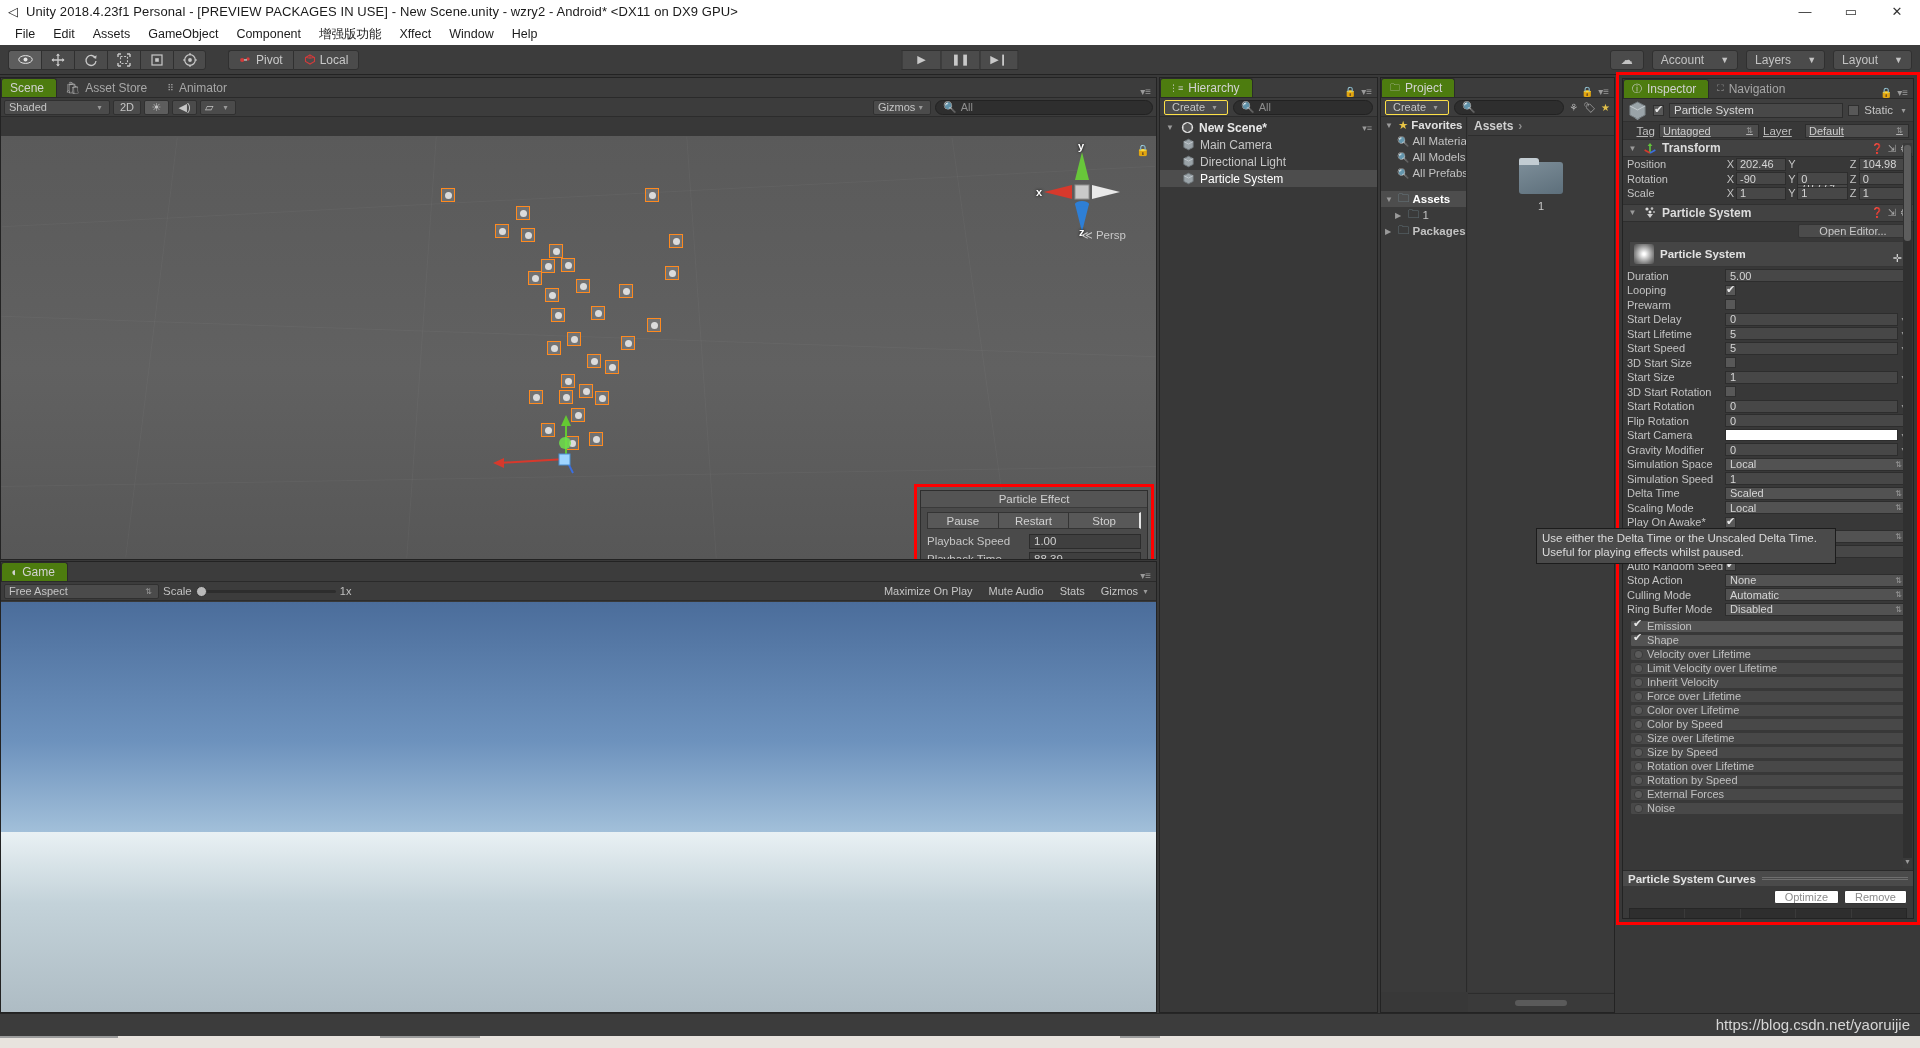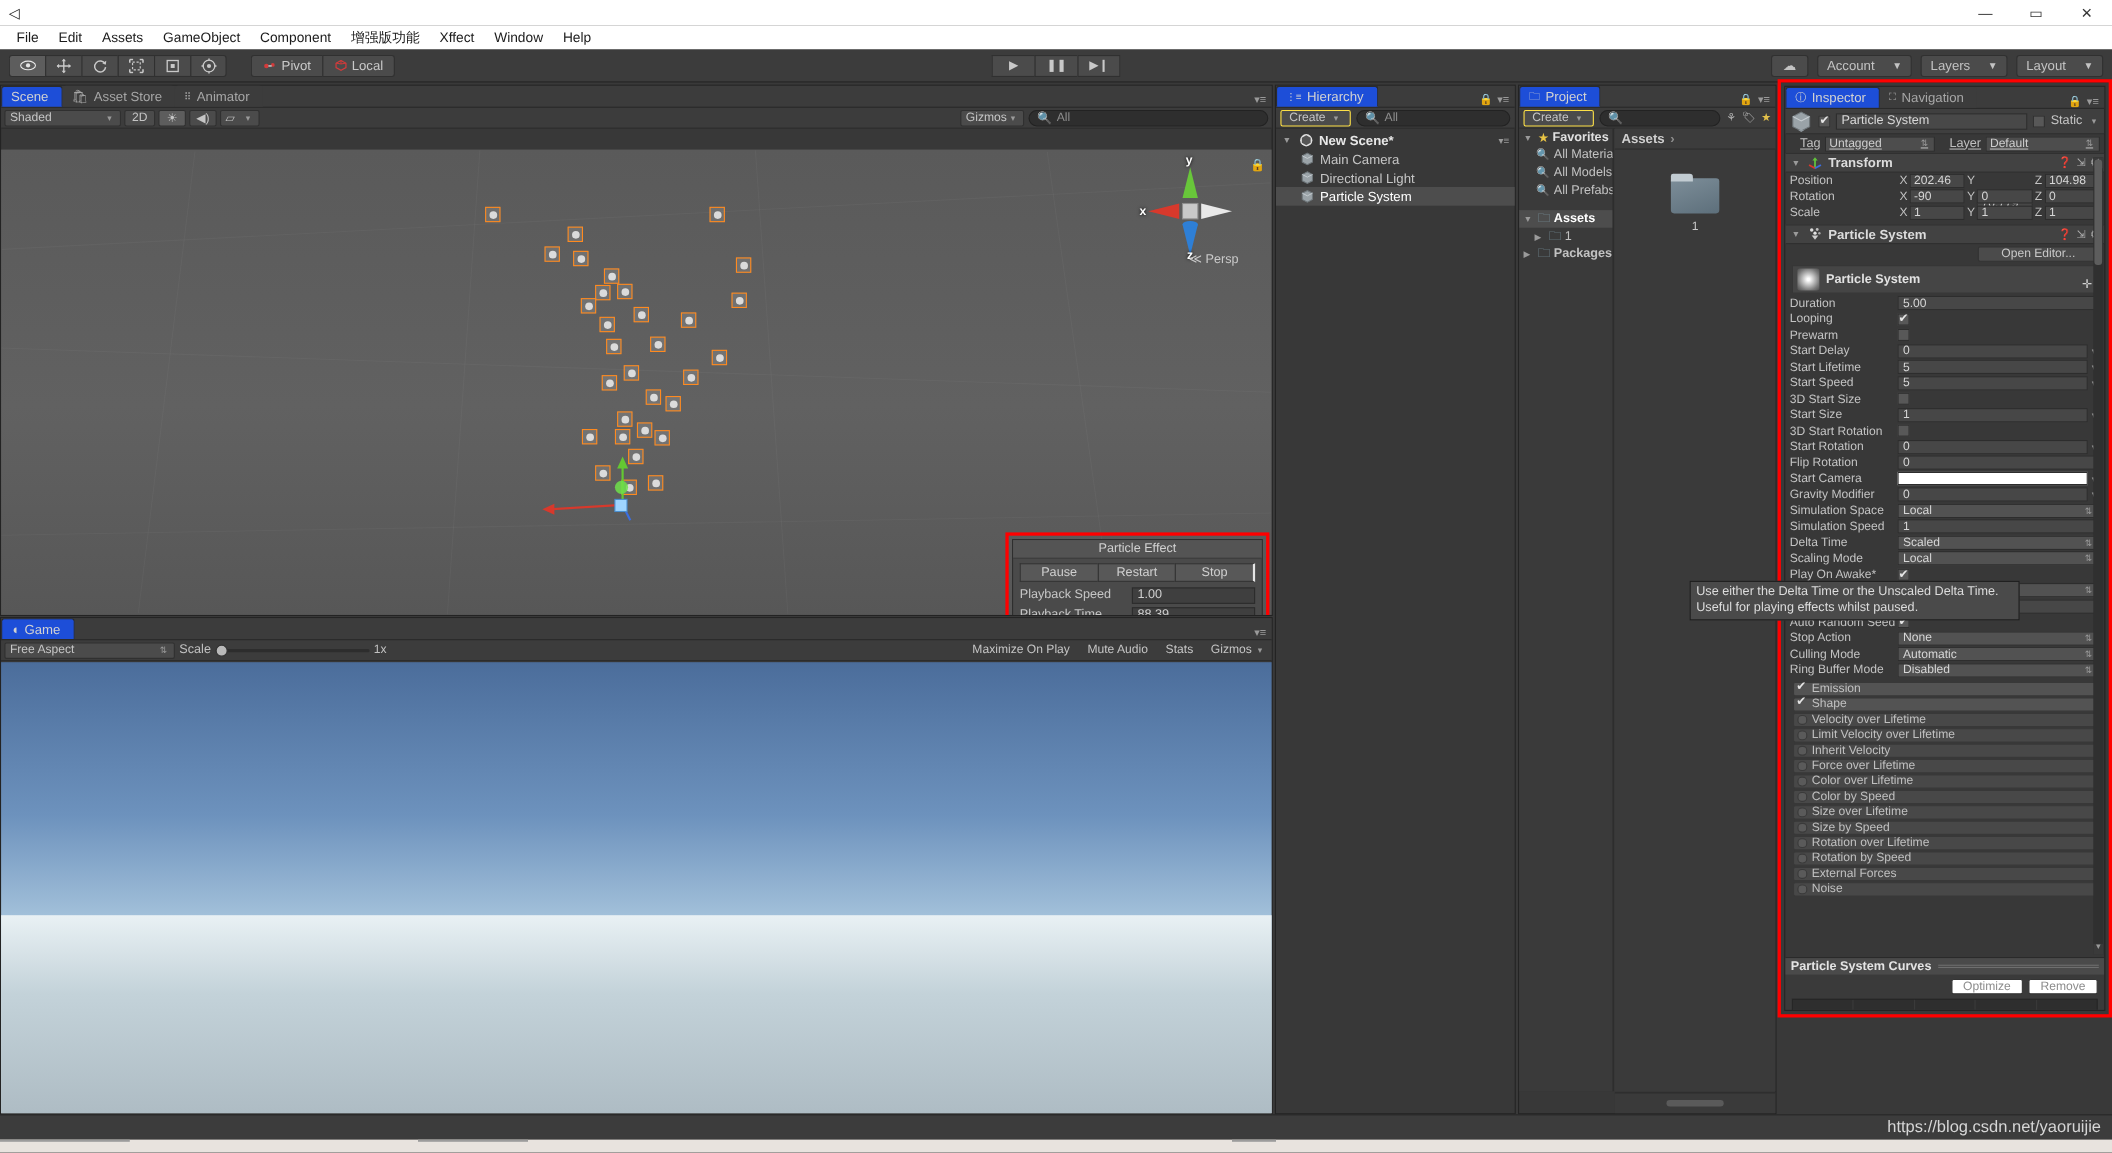--- a/index.html
+++ b/index.html
@@ -46,21 +46,21 @@
      border-radius:3px; display:flex; align-items:center; gap:16px; color:#c3c3c3; font-size:12px; }
   .rbtn .cv{ font-size:9px; }
   .cloudbtn{ width:34px; justify-content:center; gap:0; }
 
   
   .panel{ position:absolute; background:#383838; border:1px solid #232323; }
   .tabrow{ height:20px; background:#3c3c3c; display:flex; align-items:flex-end;
     border-bottom:1px solid #2a2a2a; position:relative; }
   .tab{ height:19px; padding:0 12px 0 8px; display:flex; align-items:center; gap:5px;
     font-size:12px; color:#a7a7a7; background:#3c3c3c; border-radius:3px 3px 0 0; }
-  .tab.active{ background:#1d4ed8; color:#d2d2d2; border:1px solid #2b2b2b; border-bottom:none; }
+  .tab.active{ background:#4d7c0f; color:#d2d2d2; border:1px solid #2b2b2b; border-bottom:none; }
   .tabrow .tr-right{ margin-left:auto; display:flex; align-items:center; gap:4px;
     padding-right:5px; color:#9a9a9a; font-size:10px; }
   .subbar{ height:19px; background:#3c3c3c; display:flex; align-items:center;
     gap:5px; padding:0 4px; border-bottom:1px solid #2c2c2c; }
   .minibtn{ height:15px; padding:0 7px; background:#4b4b4b; border:1px solid #fde047;
     border-radius:2px; display:flex; align-items:center; gap:4px; font-size:11px; color:#c5c5c5; }
   .searchpill{ flex:1; height:15px; background:#2e2e2e; border:1px solid #222;
     border-radius:8px; display:flex; align-items:center; padding:0 7px; gap:4px;
     font-size:11px; color:#8e8e8e; }
 
@@ -207,20 +207,21 @@
      border-top:1px solid #262626; }
   #watermark{ position:absolute; right:10px; top:1016px; color:#d6d6d6; font-size:15px; z-index:30; }
   #taskbar{ position:absolute; left:0; top:1036px; width:1920px; height:12px; background:#e8e3de; }
   #taskbar .seg{ position:absolute; top:0; height:2px; background:#9c9c9c; }
 </style>
 </head>
 <body>
 
 <div id="titlebar">
   <span class="tb-logo">◁</span>
+  <span class="tb-text">Unity 2018.4.23f1 Personal - [PREVIEW PACKAGES IN USE] - New Scene.unity - wzry2 - Android* &lt;DX11 on DX9 GPU&gt;</span>
   <div class="tb-btns">
     <div>—</div>
     <div>▭</div>
     <div class="close">✕</div>
   </div>
 </div>
 
 <div id="menubar">
   <span class="mi">File</span>
   <span class="mi">Edit</span>
@@ -720,21 +721,21 @@
         <span class="chk"></span>
         <span style="font-size:11.5px; color:#c5c5c5;">Static</span>
         <span class="caret">▾</span>
       </div>
       <div class="tagrow">
         <span class="lbl" style="width:28px; text-align:right;">Tag</span>
         <span class="ddsmall" style="width:100px;">
           <span>Untagged</span>
           <span class="caret">⇅</span>
         </span>
-        <span class="lbl" style="width:38px; text-align:right;">Layer</span>
+        <span class="lbl" style="width:38px; ">Layer</span>
         <span class="ddsmall" style="flex:1;">
           <span>Default</span>
           <span class="caret">⇅</span>
         </span>
       </div>
 
       <div class="comp-header">
         <span class="caret">▼</span>
         <svg width="14" height="14" viewBox="0 0 14 14">
           <path d="M7 12V4" stroke="#62c33c" stroke-width="1.6"></path>

